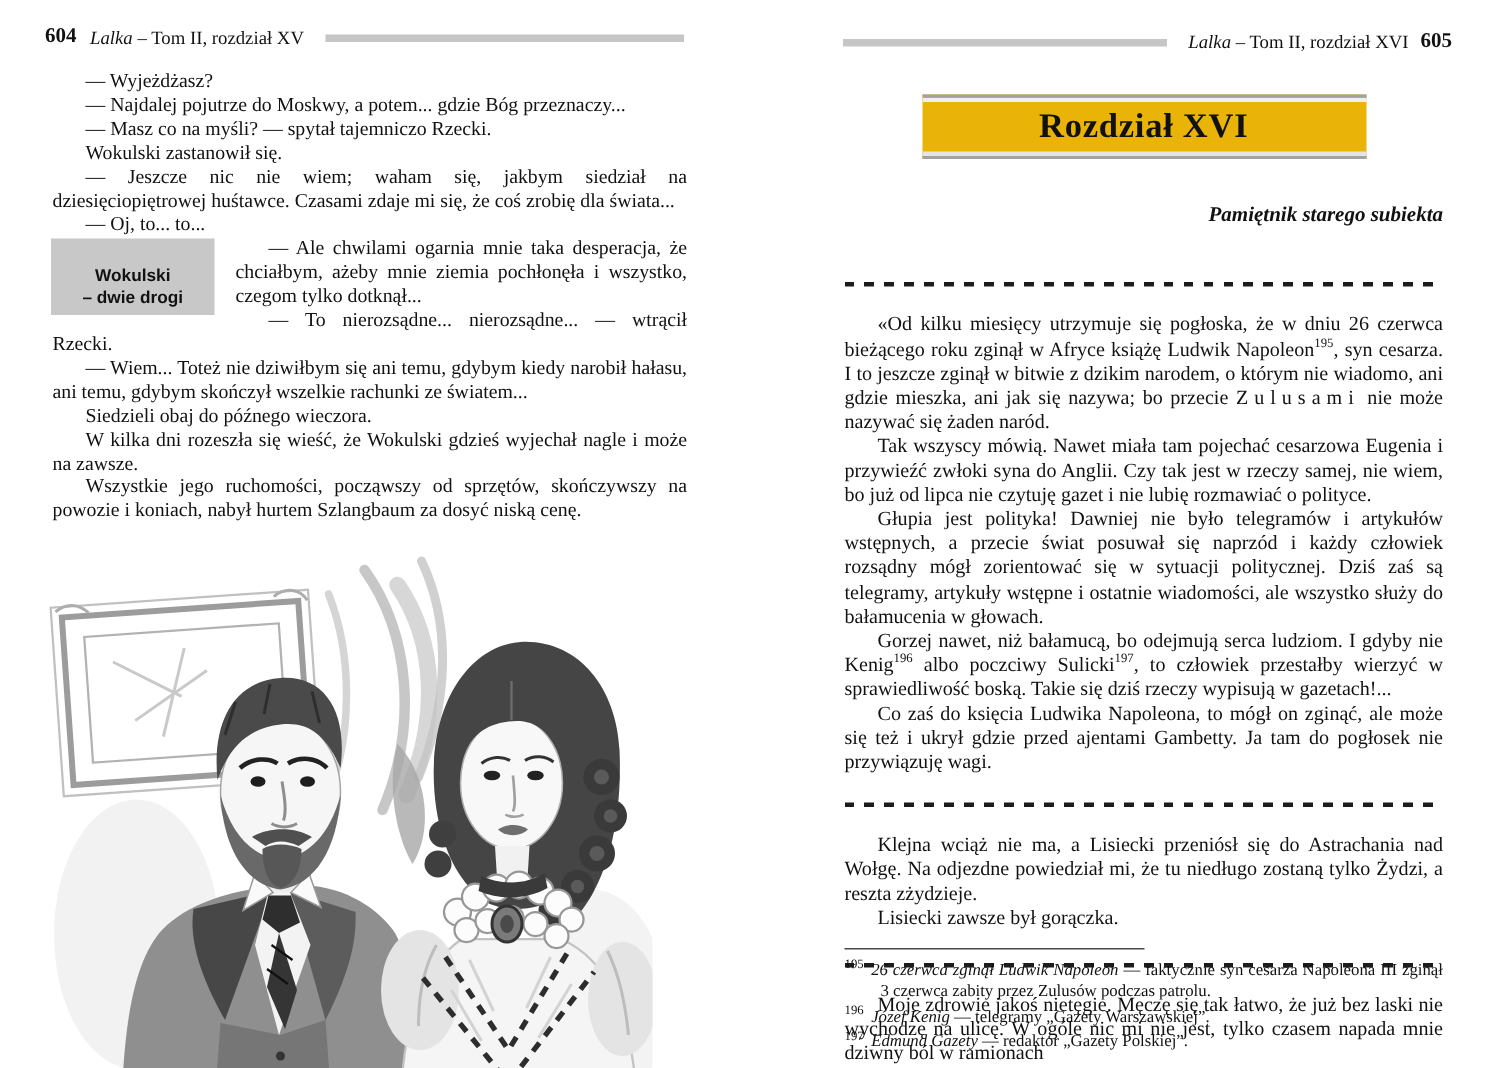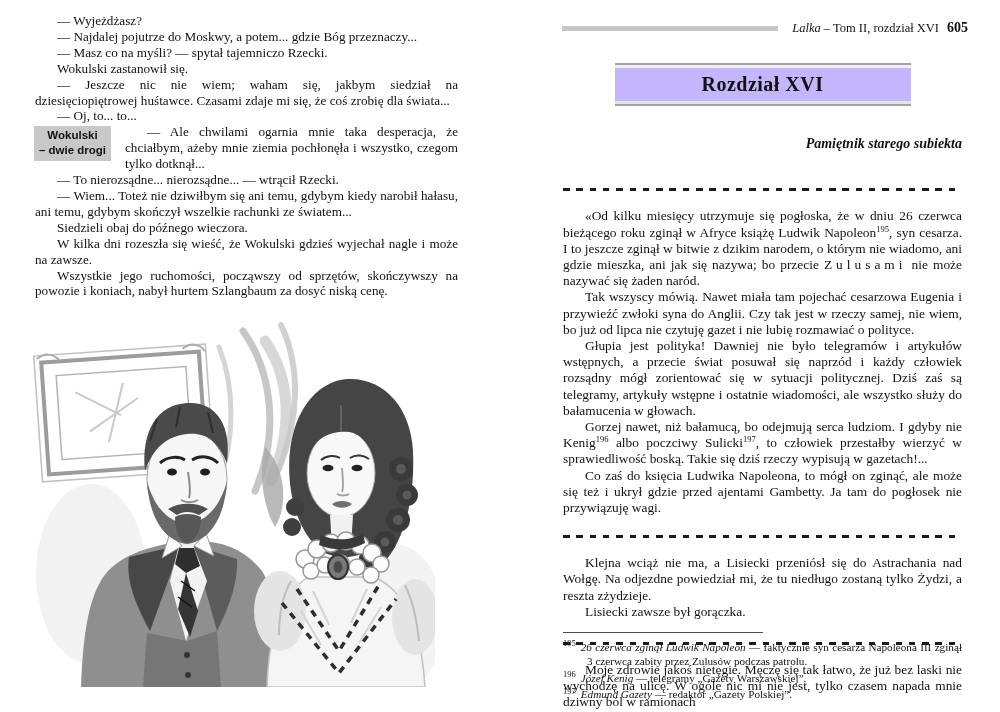--- a/index.html
+++ b/index.html
@@ -15,32 +15,32 @@
   .page-header.left .pn{margin-right:9px;}
   .page-header.right .pn{margin-left:8px;text-align:center;}
   .hdr-title i{font-style:italic;}
   .hdr-bar{height:5px;background:#c6c6c6;flex:1;}
   .page-header.left .hdr-bar{margin-left:14px;}
   .page-header.right .hdr-bar{margin-right:14px;}
 
   
   .body-left{margin:13px 42px 0 35px;font-size:13.2px;line-height:15.9px;text-align:justify;}
   .body-left p{margin:0;text-indent:22px;}
-  .margin-note{float:left;width:77px;background:#c8c8c8;font-family:"Liberation Sans",sans-serif;
-    font-weight:bold;font-size:11.5px;line-height:15px;text-align:center;padding:2px 0 3px;
+  .margin-note{float:left;width:109px;background:#c8c8c8;font-family:"Liberation Sans",sans-serif;
+    font-weight:bold;font-size:11.5px;line-height:15px;text-align:center;padding:18px 0 3px;
     margin:2px 14px 2px -1px;}
   .illustration{margin:20px 0 0 -6px;display:block;}
 
   
   .body-right{margin:0 38px 0 63px;font-size:13.4px;line-height:16.2px;text-align:justify;}
   .body-right p{margin:0;text-indent:22px;}
-  .chapter-box{margin:27px auto 0;width:296px;background:#c4b5fd;
+  .chapter-box{margin:27px auto 0;width:296px;background:#eab308;
     border-top:2px solid #a2a2a2;border-bottom:2px solid #a2a2a2;
     box-shadow:inset 0 3px 0 #efefef,inset 0 -3px 0 #e4e4e4;
-    text-align:center;font-weight:bold;font-size:20px;padding:11px 0 12px;letter-spacing:.5px;}
+    text-align:center;font-weight:bold;font-size:23px;padding:11px 0 12px;letter-spacing:.5px;}
   .subtitle{text-align:right;font-weight:bold;font-style:italic;font-size:14px;margin-top:30px;}
   .dashed{height:3px;background:repeating-linear-gradient(90deg,#1c1c1c 0 6.5px,transparent 6.5px 13.3px);}
   .dashed.d1{margin-top:36px;}
   .dashed.d2{margin-top:19px;}
   .dashed.d3{margin-top:22px;}
   .body-right .sect{margin-top:17px;}
   sup.ref{font-size:8.5px;line-height:0;vertical-align:super;}
   .spaced{letter-spacing:4px;}
 
   
@@ -49,20 +49,25 @@
   .footnote{padding-left:24px;text-indent:-24px;margin:0 0 2px 0;}
   .fn-num{font-size:8.5px;line-height:0;vertical-align:super;margin-right:5px;}
   .fn-term{font-style:italic;}
 </style>
 </head>
 <body>
 
 <div class="spread">
 
   <div class="page">
+    <div class="page-header left">
+      <span class="pn">604</span>
+      <span class="hdr-title"><i>Lalka</i> <span>– Tom II, rozdział XV</span></span>
+      <span class="hdr-bar"></span>
+    </div>
 
     <div class="body-left">
       <p>— Wyjeżdżasz?</p>
       <p>— Najdalej pojutrze do Moskwy, a potem... gdzie Bóg przeznaczy...</p>
       <p>— Masz co na myśli? — spytał tajemniczo Rzecki.</p>
       <p>Wokulski zastanowił się.</p>
       <p>— Jeszcze nic nie wiem; waham się, jakbym siedział na dziesięciopiętrowej huśtawce. Czasami zdaje mi się, że coś zrobię dla świata...</p>
       <p>— Oj, to... to...</p>
 
       <div>

